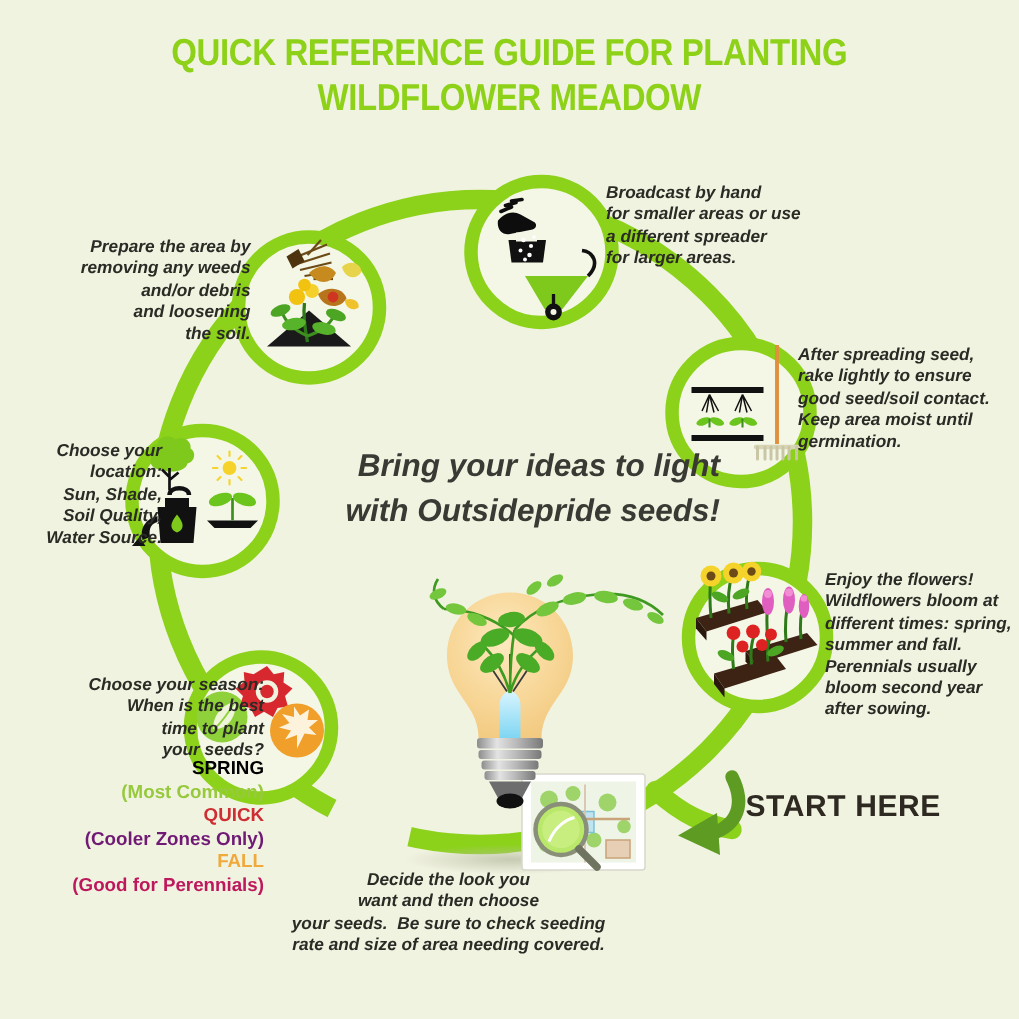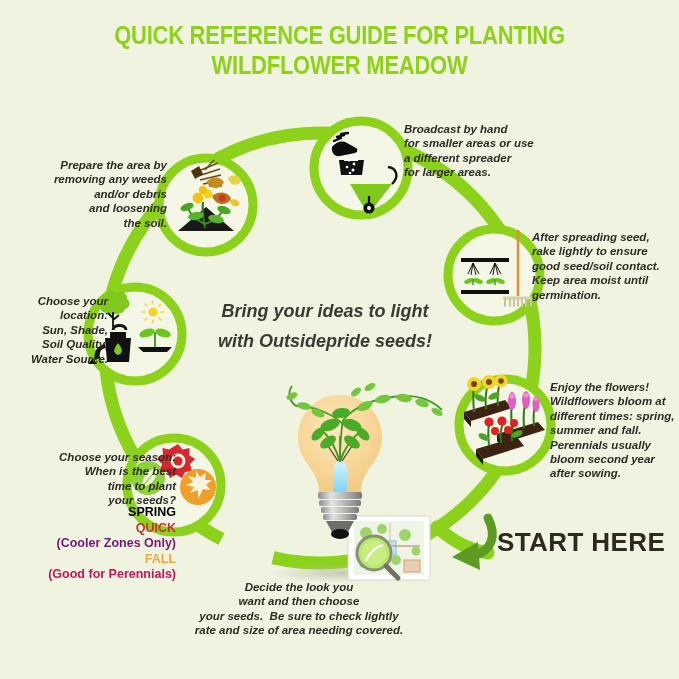--- a/index.html
+++ b/index.html
@@ -32,23 +32,23 @@
     color:#2b2b26;
     white-space:pre;
   }
   .cap.r{text-align:right;}
   .cap.l{text-align:left;}
   .cap.c{text-align:center;}
 
   
   .tagline{
     position:absolute;left:170px;top:296px;width:310px;
-    text-align:center;
+    text-align:right;
     font-style:italic;font-weight:bold;
-    font-size:18px;line-height:30px;
+    font-size:21px;line-height:30px;
     color:#3a3a34;
     white-space:pre;
   }
 
   
   .seasons{position:absolute;left:0px;top:505px;width:176px;text-align:right;}
   .seasons div{
     font-family:"Liberation Sans", sans-serif;
     font-weight:bold;font-size:12.5px;line-height:15.5px;
     white-space:pre;
@@ -57,21 +57,21 @@
   .s-spring-sub{color:#97c93d;}
   .s-summer{color:#ce2e33;}
   .s-summer-sub{color:#701a75;}
   .s-fall{color:#f0a93b;}
   .s-fall-sub{color:#be185d;}
 
   
   .start-here{
     position:absolute;left:497px;top:527px;
     font-family:"Liberation Sans", sans-serif;
-    font-weight:bold;font-size:26px;letter-spacing:0.4px;
+    font-weight:bold;font-size:20px;letter-spacing:0.4px;
     color:#2e2a21;white-space:pre;
   }
 
   svg{display:block;}
   .svgroot{position:absolute;left:0;top:0;}
 </style>
 </head>
 <body>
 
 <div id="stage">
@@ -420,36 +420,37 @@
   <div class="cap l" style="left:550px;top:380px;width:135px;">Enjoy the flowers!
 Wildflowers bloom at
 different times: spring,
 summer and fall.
 Perennials usually
 bloom second year
 after sowing.</div>
 
   <div class="cap c" style="left:163px;top:580px;width:272px;">Decide the look you
 want and then choose
-your seeds.  Be sure to check lightly
+your seeds.  Be sure to check seeding
 rate and size of area needing covered.</div>
 
   <div class="cap r" style="left:0px;top:450px;width:176px;">Choose your season:
 When is the best
 time to plant
 your seeds?</div>
 
   <div class="cap r" style="left:0px;top:294px;width:108px;">Choose your
 location:
 Sun, Shade,
 Soil Quality,
 Water Source.</div>
 
   <div class="seasons">
     <div class="s-spring">SPRING</div>
+    <div class="s-spring-sub">(Most Common)</div>
     <div class="s-summer">QUICK</div>
     <div class="s-summer-sub">(Cooler Zones Only)</div>
     <div class="s-fall">FALL</div>
     <div class="s-fall-sub">(Good for Perennials)</div>
   </div>
 
   <div class="tagline">Bring your ideas to light
 with Outsidepride seeds!</div>
 
   <div class="start-here">START HERE</div>

